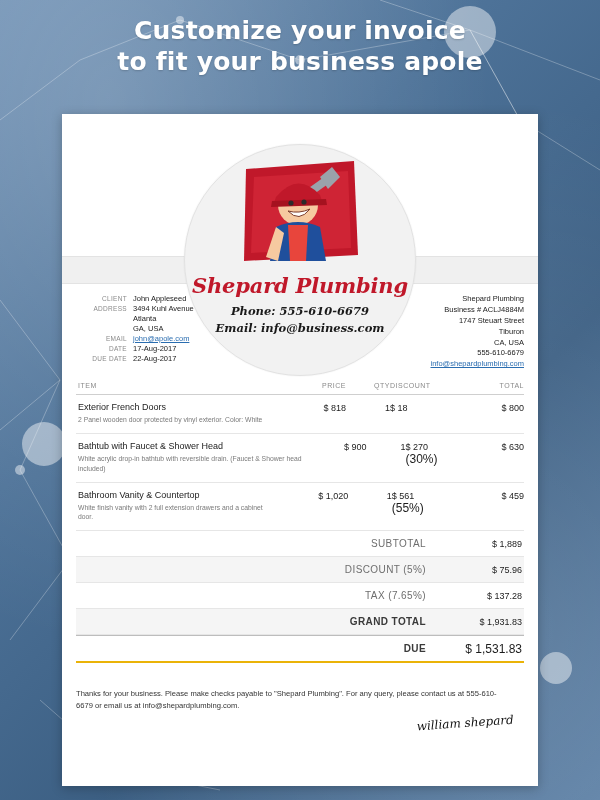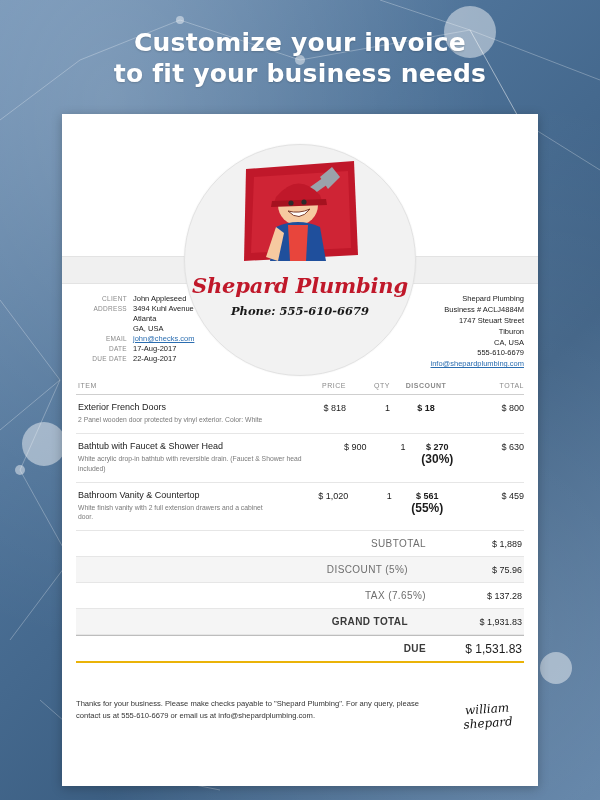--- a/index.html
+++ b/index.html
@@ -31,21 +31,21 @@
   }
   .headline {
     position: relative;
     text-align: center;
     color: #ffffff;
     font-family: "DejaVu Sans", sans-serif;
     font-weight: bold;
     font-size: 25px;
     line-height: 1.22;
     letter-spacing: 0.2px;
-    padding-top: 28px;
+    padding-top: 16px;
     text-shadow: 0 1px 2px rgba(0,0,0,0.18);
   }
   .headline .l2 { display: block; }
 
   .paper {
     position: absolute;
     left: 62px;
     top: 114px;
     width: 476px;
     height: 672px;
@@ -157,21 +157,21 @@
     border-bottom: 1px solid #cfcfcf;
     padding-bottom: 5px;
     color: #8a8a8a;
     font-size: 7px;
     letter-spacing: 0.5px;
     text-transform: uppercase;
   }
   .c-item { flex: 1 1 auto; padding-left: 2px; }
   .c-price { width: 62px; text-align: right; }
   .c-qty { width: 44px; text-align: right; }
-  .c-disc { width: 72px; text-align: center; font-weight: bold; }
+  .c-disc { width: 72px; text-align: left; }
   .c-total { width: 62px; text-align: right; }
 
   .trow {
     display: flex;
     align-items: flex-start;
     border-bottom: 1px solid #e6e6e6;
     padding: 7px 0 8px;
   }
   .trow .c-item { padding-right: 10px; }
   .item-name {
@@ -199,21 +199,21 @@
   .totals {
     margin-top: 0;
   }
   .totrow {
     display: flex;
     justify-content: flex-end;
     align-items: center;
     height: 25px;
     border-bottom: 1px solid #e6e6e6;
   }
-  .totrow.alt { background: #f5f5f5; gap: 18px; }
+  .totrow.alt { background: #f5f5f5; }
   .totlabel {
     font-size: 10px;
     color: #6e6e6e;
     letter-spacing: 0.4px;
     text-transform: uppercase;
     text-align: right;
     padding-right: 18px;
   }
   .totval {
     width: 78px;
@@ -226,21 +226,22 @@
   .totrow.due { border-bottom: 2px solid #eab308; border-top: 1px solid #bdbdbd; }
   .totrow.due .totval { font-weight: normal; font-size: 12px; }
 
   
   .footer {
     position: absolute;
     left: 14px;
     right: 14px;
     bottom: 56px;
     display: flex;
-    align-items: flex-start;
+    align-items: flex-end;
+    flex-direction: column;
   }
   .foot-text {
     flex: 1 1 auto;
     font-size: 7.6px;
     color: #333;
     line-height: 1.6;
     padding-right: 14px;
   }
   .signature {
     width: 118px;
@@ -274,21 +275,21 @@
       <circle cx="300" cy="60" r="5"></circle>
       <circle cx="180" cy="20" r="4"></circle>
       <circle cx="20" cy="470" r="5"></circle>
       <circle cx="70" cy="560" r="4"></circle>
       <circle cx="120" cy="770" r="5"></circle>
     </g>
   </svg>
 
   <div class="headline">
     <span>Customize your invoice</span>
-    <span class="l2">to fit your business needs</span>
+    <span class="l2">to fit your business apole</span>
   </div>
 
   <div class="paper">
 
     <div class="band"></div>
 
     <div class="logo-circle">
       <div class="logo-art">
         <svg width="128" height="118" viewBox="0 0 128 118">
           <path d="M10,16 L118,8 L122,102 L8,108 Z" fill="#c0182a"></path>
@@ -306,20 +307,21 @@
           <circle cx="68" cy="49" r="2.6" fill="#2b2b2b"></circle>
           <path d="M52,58 q11,12 22,-2 q-11,5 -22,2 z" fill="#ffffff" stroke="#7a3b2a" stroke-width="1"></path>
 
           <path d="M40,74 q22,-10 44,0 l6,34 l-56,0 z" fill="#1f4f9c"></path>
           <path d="M52,72 l20,0 l-2,36 l-16,0 z" fill="#e8453c"></path>
           <path d="M40,74 l-10,30 l12,4 l6,-28 z" fill="#f6c9a0"></path>
         </svg>
       </div>
       <div class="biz-name">Shepard Plumbing</div>
       <div class="biz-line">Phone: 555-610-6679</div>
+      <div class="biz-line second">Email: info@business.com</div>
     </div>
 
     <div class="parties">
       <div class="party-left">
         <div class="prow">
           <div class="plabel">CLIENT</div>
           <div class="pval">John Appleseed</div>
         </div>
         <div class="prow">
           <div class="plabel">ADDRESS</div>
@@ -328,21 +330,21 @@
         <div class="prow">
           <div class="plabel"></div>
           <div class="pval">Atlanta</div>
         </div>
         <div class="prow">
           <div class="plabel"></div>
           <div class="pval">GA, USA</div>
         </div>
         <div class="prow">
           <div class="plabel">EMAIL</div>
-          <a class="plink" href="#">john@checks.com</a>
+          <a class="plink" href="#">john@apole.com</a>
         </div>
         <div class="prow">
           <div class="plabel">DATE</div>
           <div class="pval">17-Aug-2017</div>
         </div>
         <div class="prow">
           <div class="plabel">DUE DATE</div>
           <div class="pval">22-Aug-2017</div>
         </div>
       </div>

